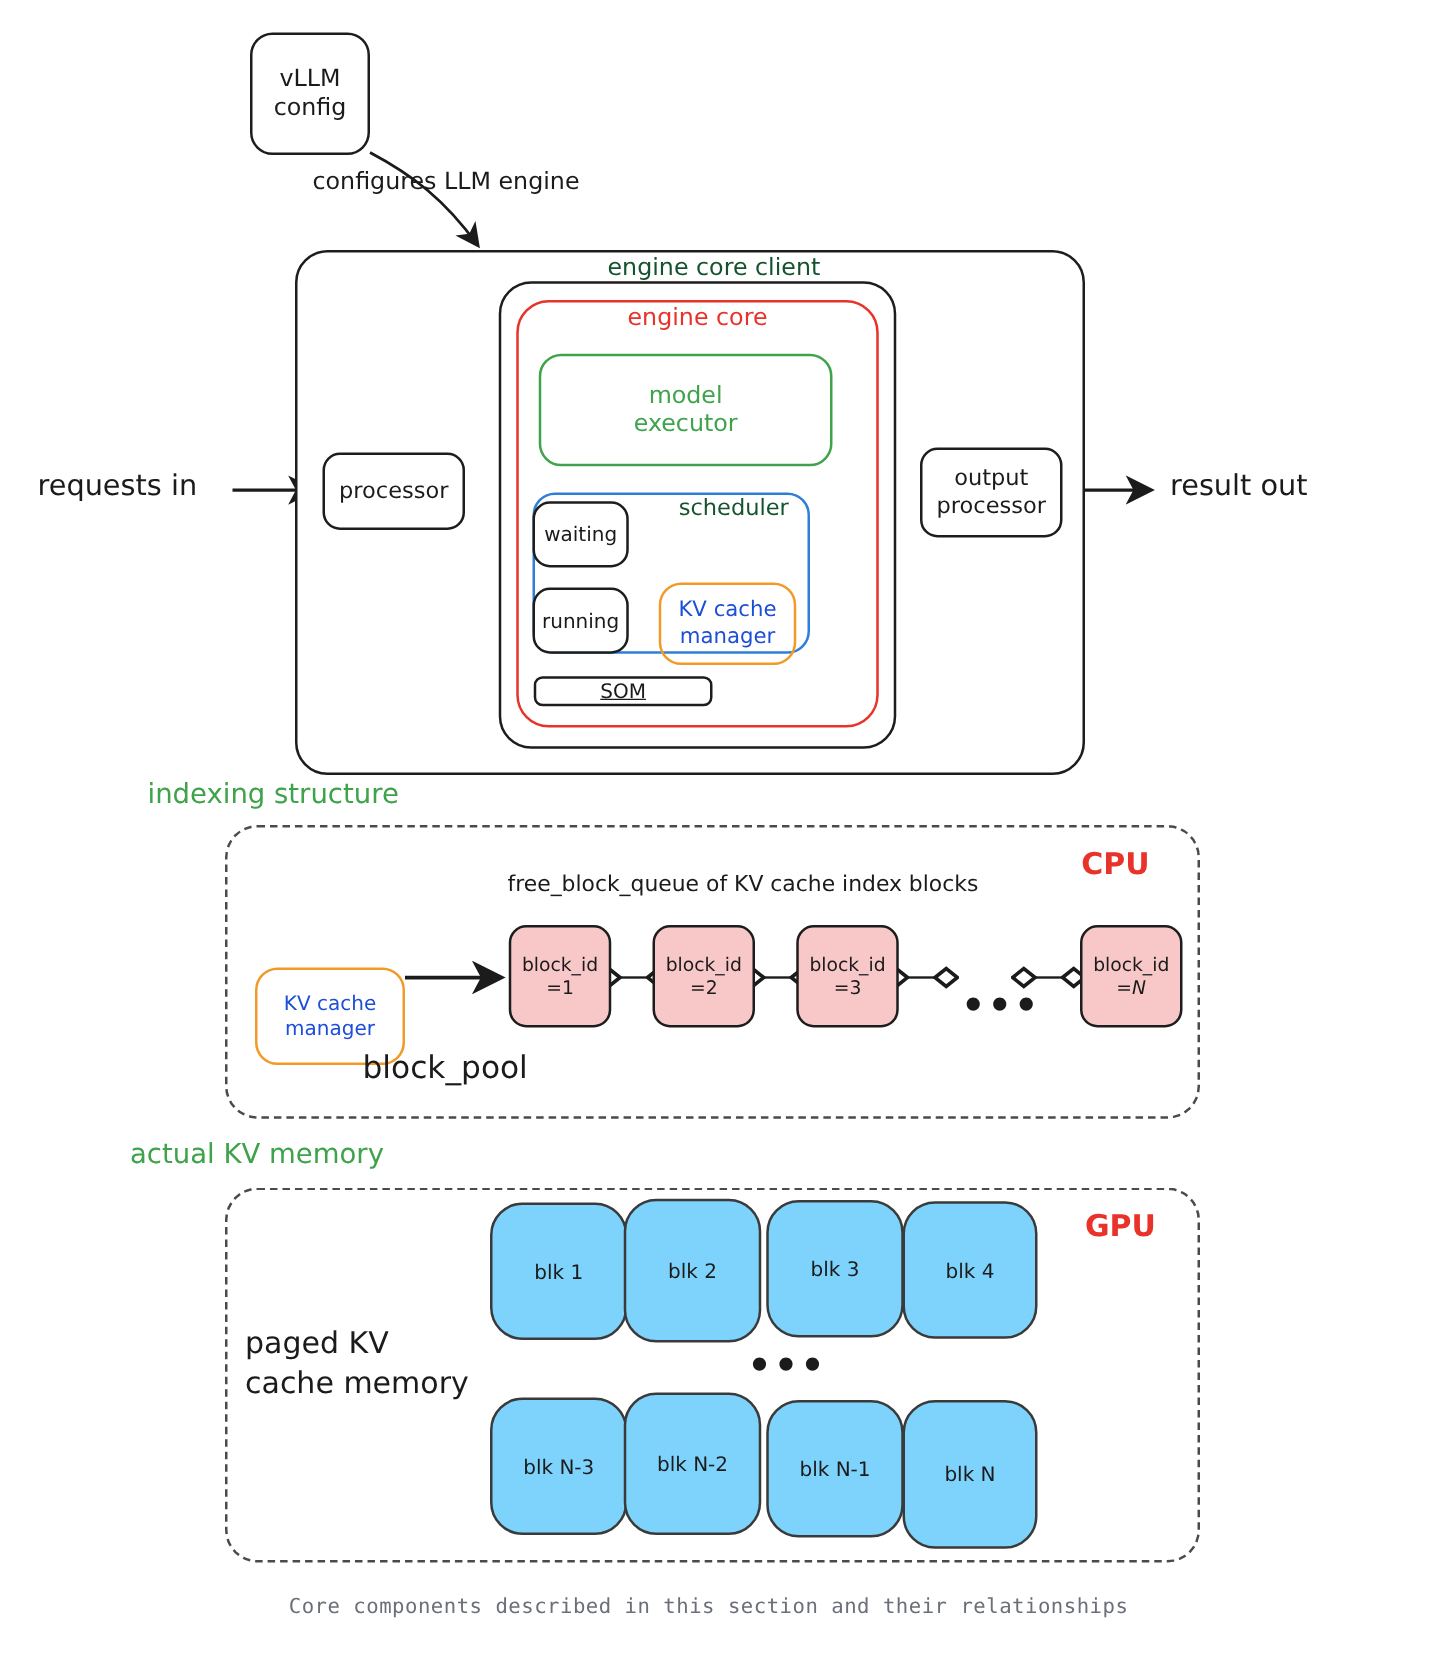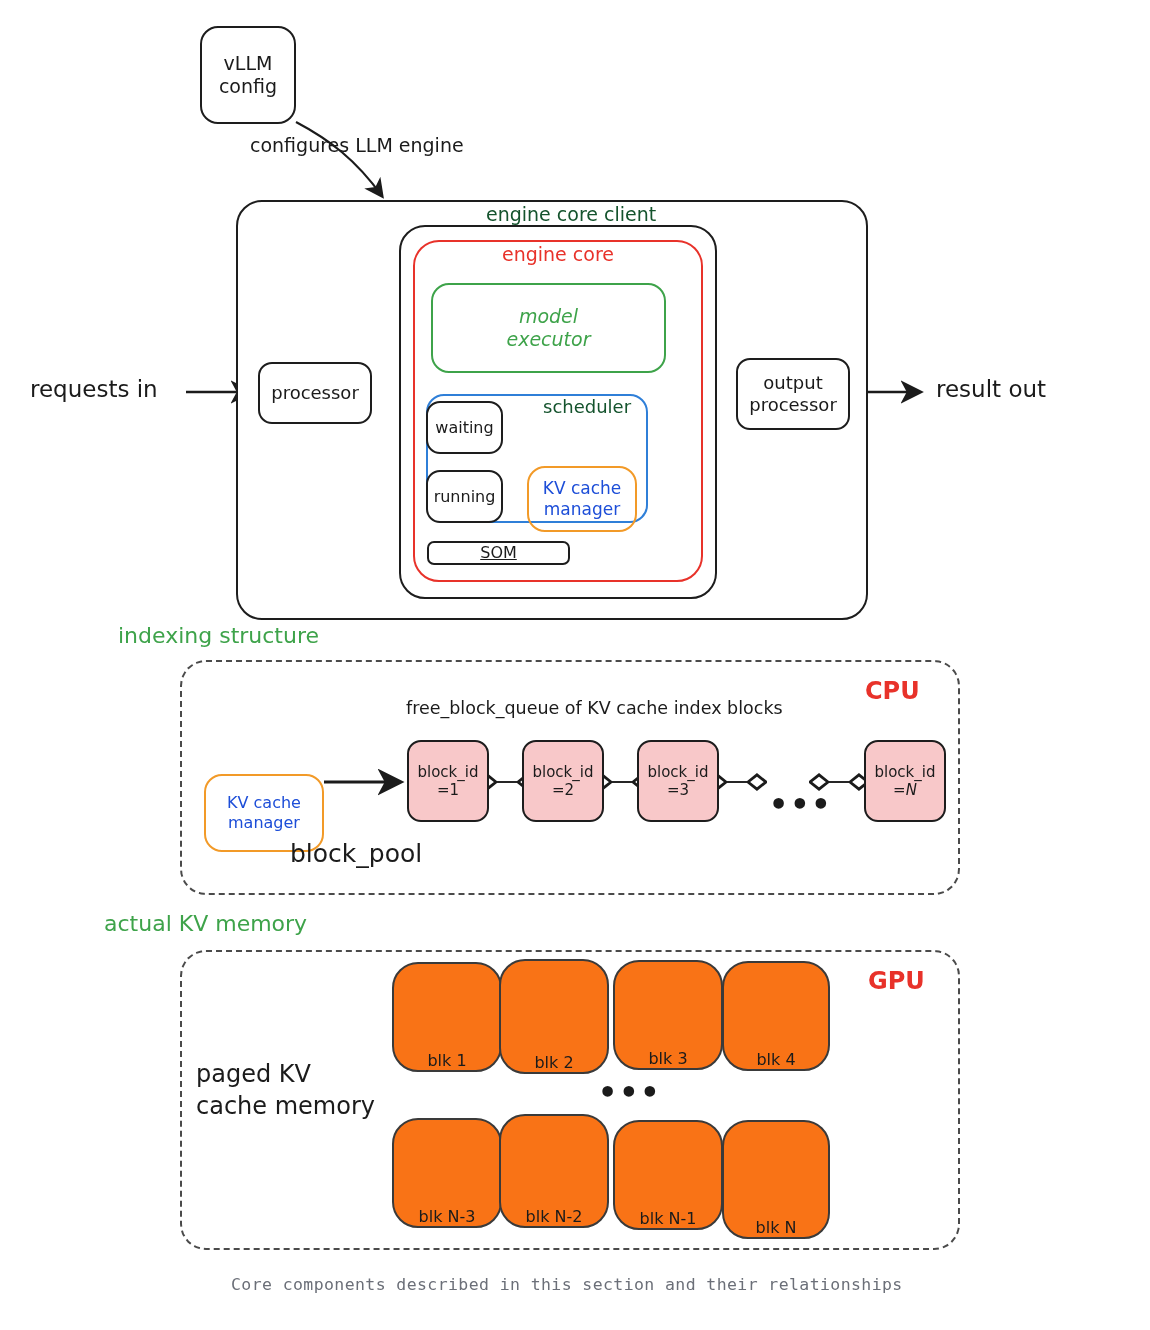--- a/index.html
+++ b/index.html
@@ -76,25 +76,25 @@
     justify-content: center;
     color: #1b1b1b;
     font-size: 15px;
     line-height: 1.2;
   }
 
   
   .grayblk {
     position: absolute;
     box-sizing: border-box;
-    background: #f97316;
+    background: #7dd3fc;
     border: 2.3px solid #3a3a3a;
     border-radius: 26px;
     display: flex;
-    align-items: flex-end;
+    align-items: center;
     justify-content: center;
     color: #1b1b1b;
     font-size: 16px;
   }
 
   .svg-layer {
     position: absolute;
     left: 0; top: 0;
     width: 1150px; height: 1330px;
     pointer-events: none;
@@ -172,21 +172,21 @@
   <div class="box rnd-s blk-black hand" style="left:258px; top:362px; width:114px; height:62px; font-size:18px;">
     <span>processor</span>
   </div>
 
   <div class="box rnd-s blk-black hand" style="left:736px; top:358px; width:114px; height:72px; font-size:18px;">
     <span style="white-space:pre-line;">output
 processor</span>
   </div>
 
   <div class="box rnd blk-green hand" style="left:431px; top:283px; width:235px; height:90px; font-size:19px;">
-    <span style="white-space:pre-line;font-style:italic;">model
+    <span style="white-space:pre-line;">model
 executor</span>
   </div>
 
   <div class="box rnd blk-blue" style="left:426px; top:394px; width:222px; height:129px;"></div>
 
   <div class="lbl hand lbl-blue" style="left:543px; top:396px; font-size:18px;">scheduler</div>
 
   <div class="box rnd-s blk-black hand" style="left:426px; top:401px; width:77px; height:53px; font-size:16px;">
     <span>waiting</span>
   </div>

